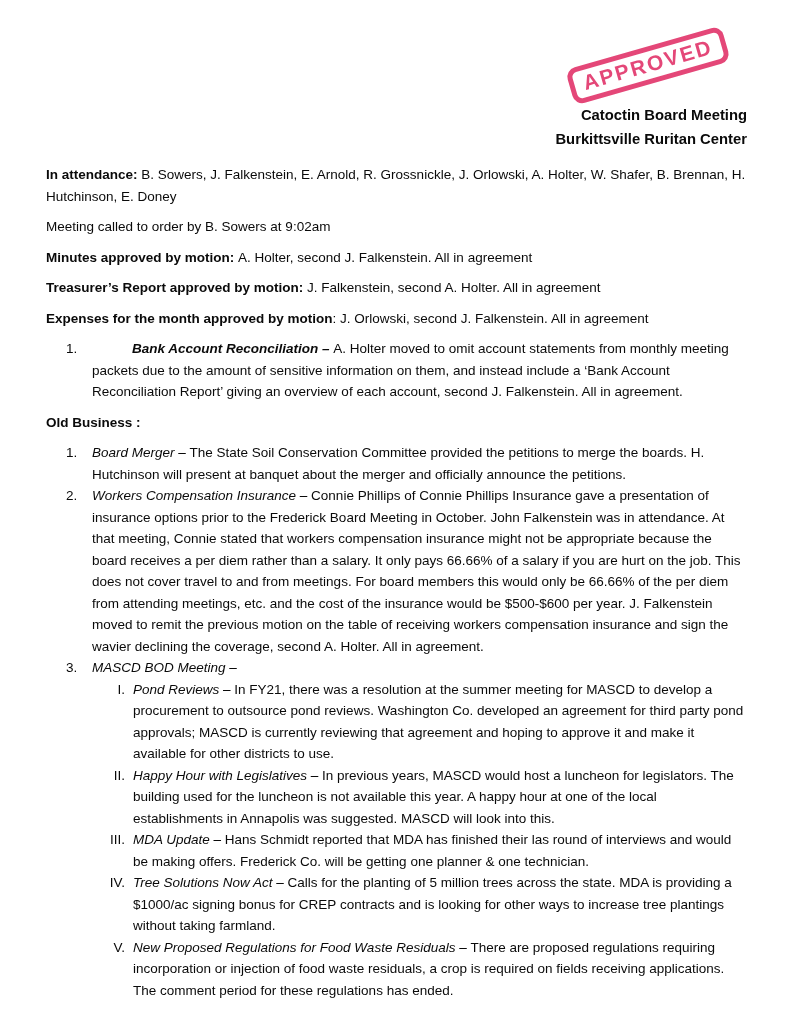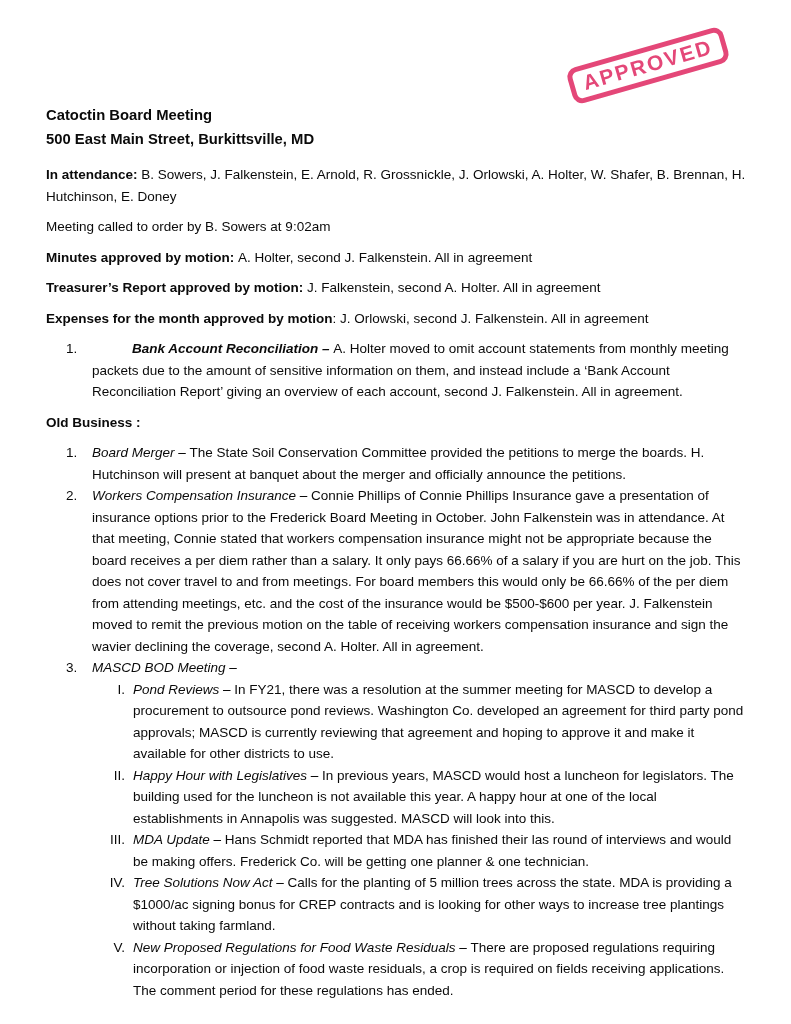--- a/index.html
+++ b/index.html
@@ -27,21 +27,21 @@
 
   .doc {
     position: absolute; top: 0; left: 0;
     width: 791px;
     padding: 103px 44px 0 46px;
     font-size: 13.5px;
     line-height: 21.5px;
   }
 
   .title-block {
-    text-align: left;
+    text-align: right;
     font-weight: bold;
     font-size: 14.8px;
     line-height: 24px;
     margin-bottom: 13px;
   }
 
   .para { margin: 9px 0 9px 0; }
   .b  { font-weight: bold; }
   .i  { font-style: italic; }
   .bi { font-weight: bold; font-style: italic; margin-left: 40px; }
@@ -60,21 +60,21 @@
 <body>
 
 <div class="page">
 
   <div class="stamp">APPROVED</div>
 
   <div class="doc">
 
     <div class="title-block">
       <div>Catoctin Board Meeting</div>
-      <div>500 East Main Street, Burkittsville, MD</div>
+      <div>Burkittsville Ruritan Center</div>
     </div>
 
     <p class="para"><span class="b">In attendance:</span><span> B. Sowers, J. Falkenstein, E. Arnold, R. Grossnickle, J. Orlowski, A. Holter, W. Shafer, B. Brennan, H. Hutchinson, E. Doney</span></p>
 
     <p class="para">Meeting called to order by B. Sowers at 9:02am</p>
 
     <p class="para"><span class="b">Minutes approved by motion: </span><span class="u">A. Holter, second J. Falkenstein. All in agreement</span></p>
 
     <p class="para"><span class="b">Treasurer’s Report approved by motion: </span><span class="u">J. Falkenstein, second A. Holter. All in agreement</span></p>
 

